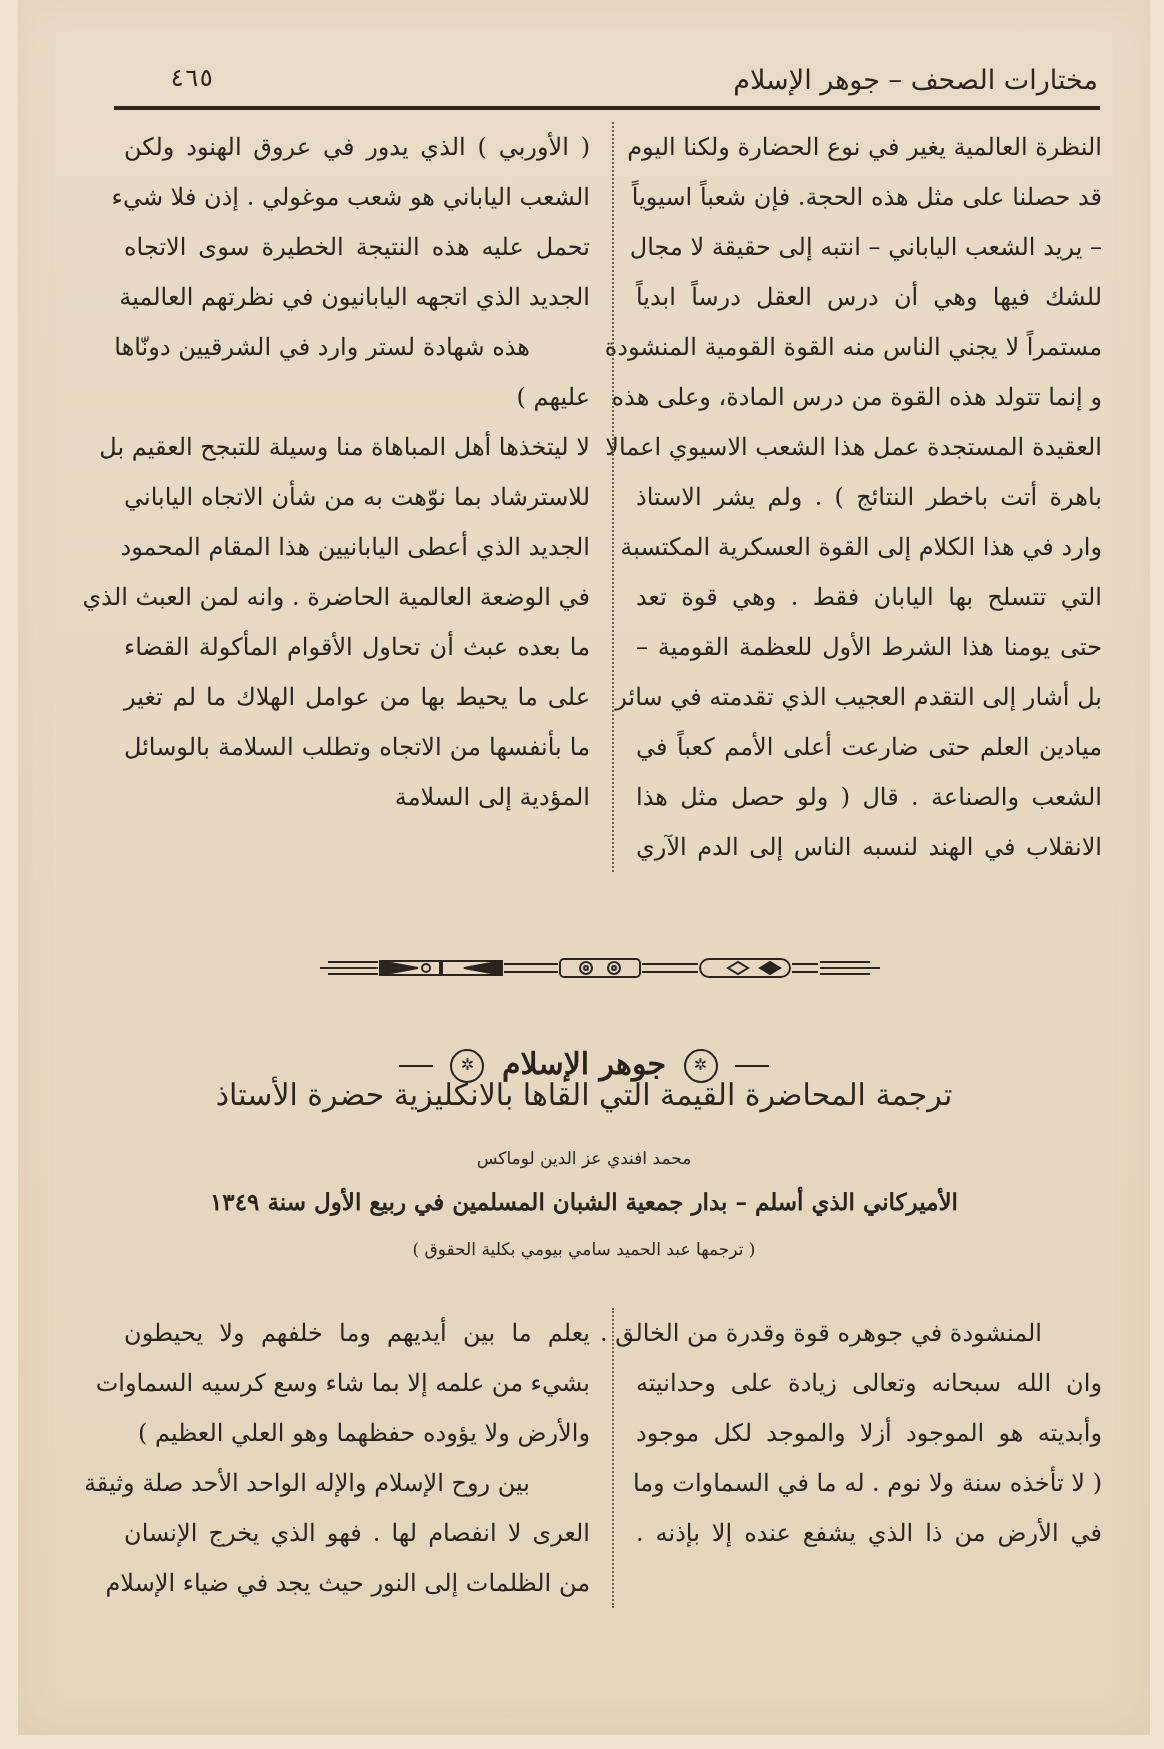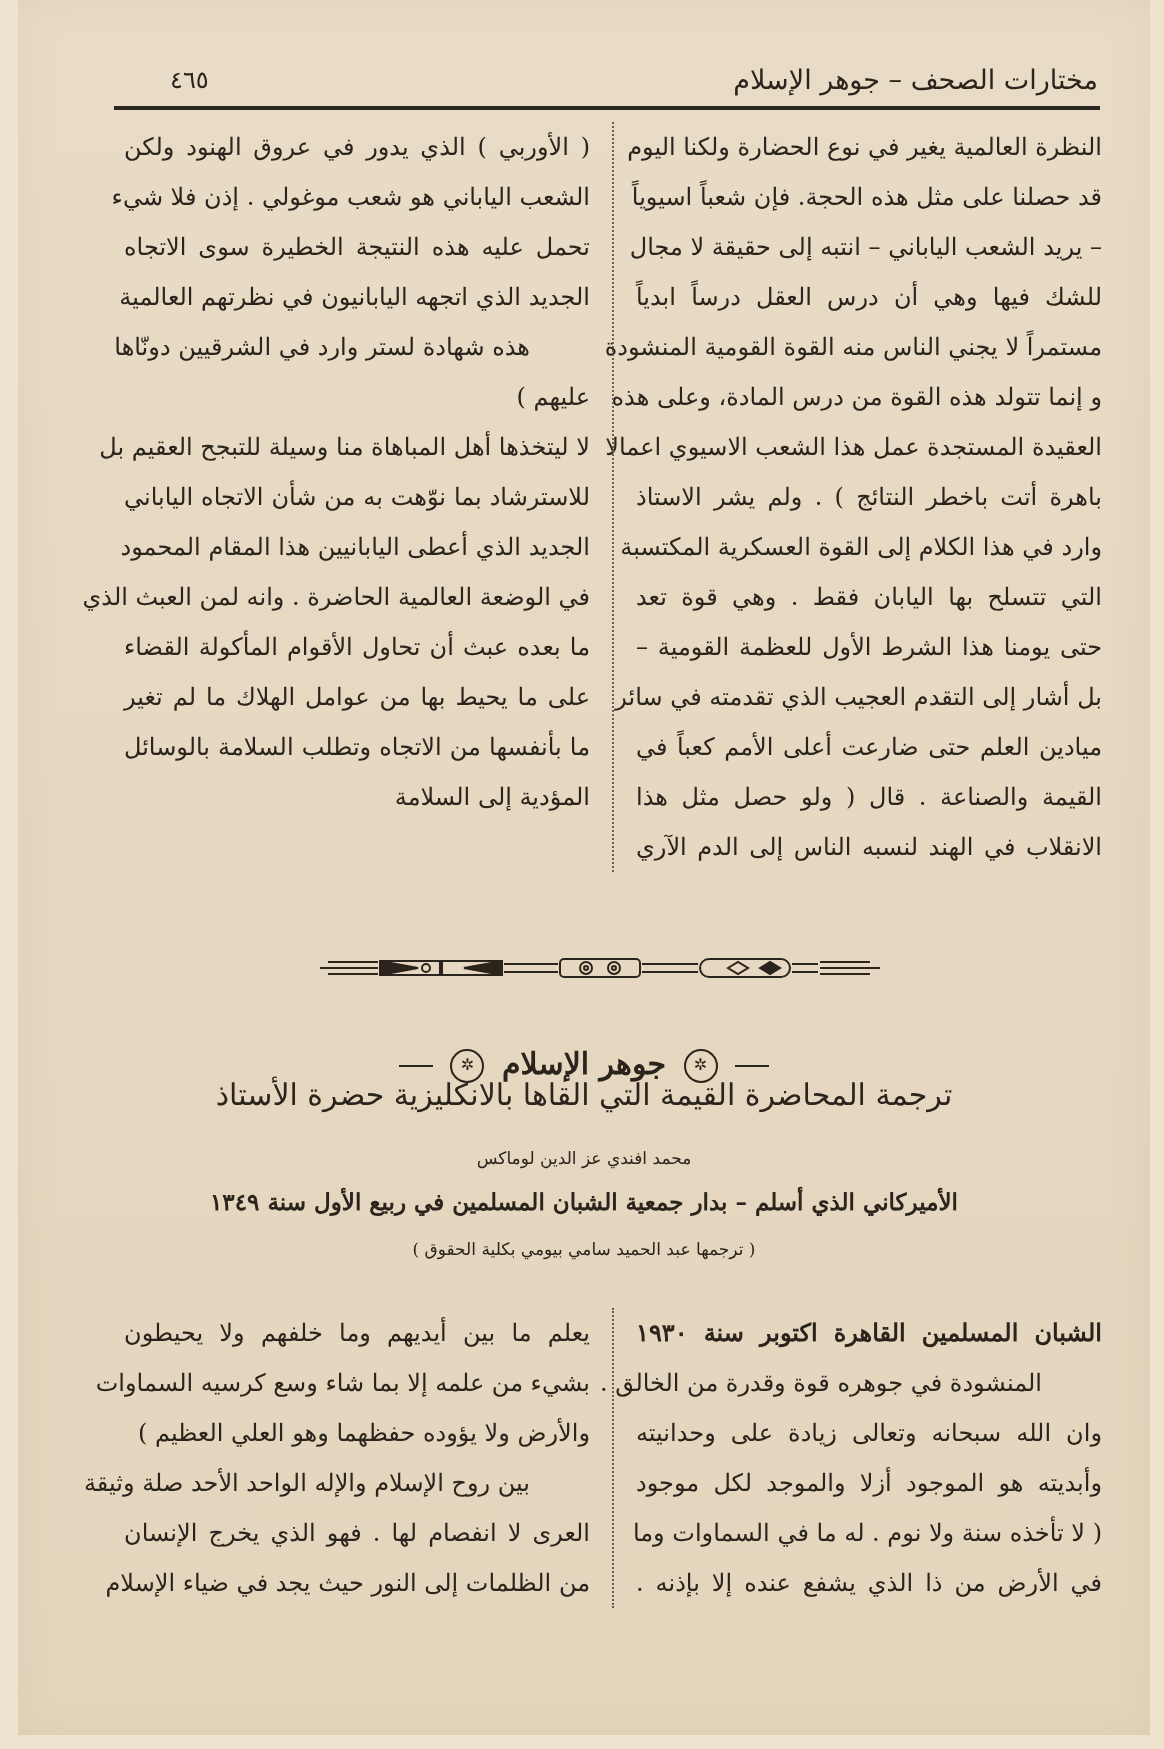--- a/index.html
+++ b/index.html
@@ -18,21 +18,21 @@
   }
   .header {
     position: absolute; left: 80px; top: 62px; width: 1000px; height: 40px;
   }
   .header .title {
     position: absolute; left: 0; right: 0; top: 0;
     text-align: right; font-size: 27px; line-height: 36px;
   }
   .header .pagenum {
     position: absolute; left: 72px; top: 0;
-    font-size: 24px; line-height: 36px; direction: rtl;
+    font-size: 24px; line-height: 36px; direction: rtl; font-family: Liberation Mono, monospace;
   }
   .header-rule {
     position: absolute; left: 96px; top: 106px; width: 986px; height: 4px;
     background: #2b2620;
   }
   .cols {
     position: absolute; left: 88px; width: 996px;
     display: flex; flex-direction: row;
   }
   .col {
@@ -87,21 +87,21 @@
       <div class="line">للشك فيها وهي أن درس العقل درساً ابدياً</div>
       <div class="line">مستمراً لا يجني الناس منه القوة القومية المنشودة</div>
       <div class="line">و إنما تتولد هذه القوة من درس المادة، وعلى هذه</div>
       <div class="line">العقيدة المستجدة عمل هذا الشعب الاسيوي اعمالا</div>
       <div class="line">باهرة أتت باخطر النتائج ) . ولم يشر الاستاذ</div>
       <div class="line">وارد في هذا الكلام إلى القوة العسكرية المكتسبة</div>
       <div class="line">التي تتسلح بها اليابان فقط . وهي قوة تعد</div>
       <div class="line">حتى يومنا هذا الشرط الأول للعظمة القومية –</div>
       <div class="line">بل أشار إلى التقدم العجيب الذي تقدمته في سائر</div>
       <div class="line">ميادين العلم حتى ضارعت أعلى الأمم كعباً في</div>
-      <div class="line">القيمة والصناعة . قال ( ولو حصل مثل هذا</div>
+      <div class="line">الشعب والصناعة . قال ( ولو حصل مثل هذا</div>
       <div class="line">الانقلاب في الهند لنسبه الناس إلى الدم الآري</div>
     </div>
     <div class="divider"></div>
     <div class="col left">
       <div class="line">( الأوربي ) الذي يدور في عروق الهنود ولكن</div>
       <div class="line">الشعب الياباني هو شعب موغولي . إذن فلا شيء</div>
       <div class="line">تحمل عليه هذه النتيجة الخطيرة سوى الاتجاه</div>
       <div class="line">الجديد الذي اتجهه اليابانيون في نظرتهم العالمية</div>
       <div class="line indent">هذه شهادة لستر وارد في الشرقيين دونّاها</div>
       <div class="line short">عليهم )</div>
@@ -146,21 +146,20 @@
     <span class="rosette">✲</span>
     <span class="dash"></span>
   </div>
   <div class="heading h-sub1">ترجمة المحاضرة القيمة التي القاها بالانكليزية حضرة الأستاذ</div>
   <div class="heading h-sub2">محمد افندي عز الدين لوماكس</div>
   <div class="heading h-sub3">الأميركاني الذي أسلم – بدار جمعية الشبان المسلمين في ربيع الأول سنة ١٣٤٩</div>
   <div class="heading h-sub4">( ترجمها عبد الحميد سامي بيومي بكلية الحقوق )</div>
 
   <div class="cols" style="top:1308px;">
     <div class="col right">
-      <div class="line bold">الشبان المسلمين القاهرة اكتوبر سنة ١٩٣٠</div>
       <div class="line indent">المنشودة في جوهره قوة وقدرة من الخالق .</div>
       <div class="line">وان الله سبحانه وتعالى زيادة على وحدانيته</div>
       <div class="line">وأبديته هو الموجود أزلا والموجد لكل موجود</div>
       <div class="line">( لا تأخذه سنة ولا نوم . له ما في السماوات وما</div>
       <div class="line">في الأرض من ذا الذي يشفع عنده إلا بإذنه .</div>
     </div>
     <div class="divider"></div>
     <div class="col left">
       <div class="line">يعلم ما بين أيديهم وما خلفهم ولا يحيطون</div>
       <div class="line">بشيء من علمه إلا بما شاء وسع كرسيه السماوات</div>

